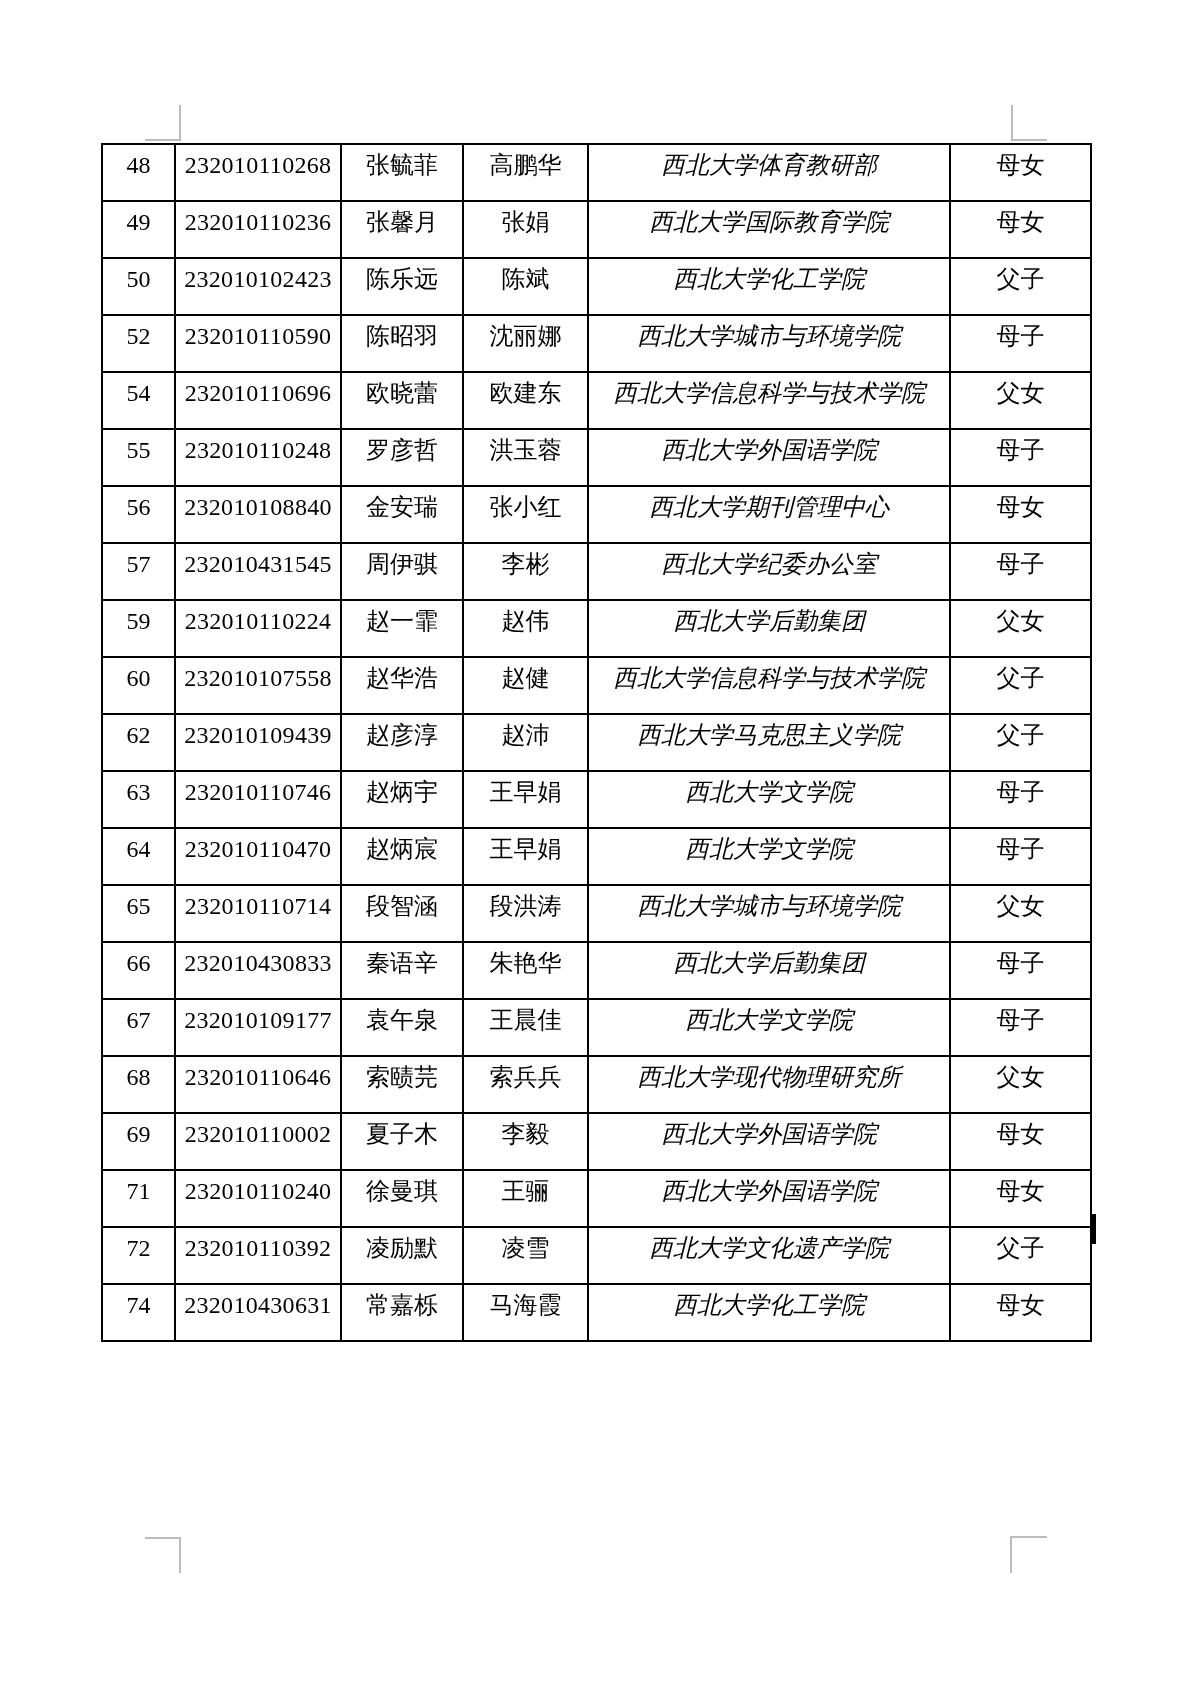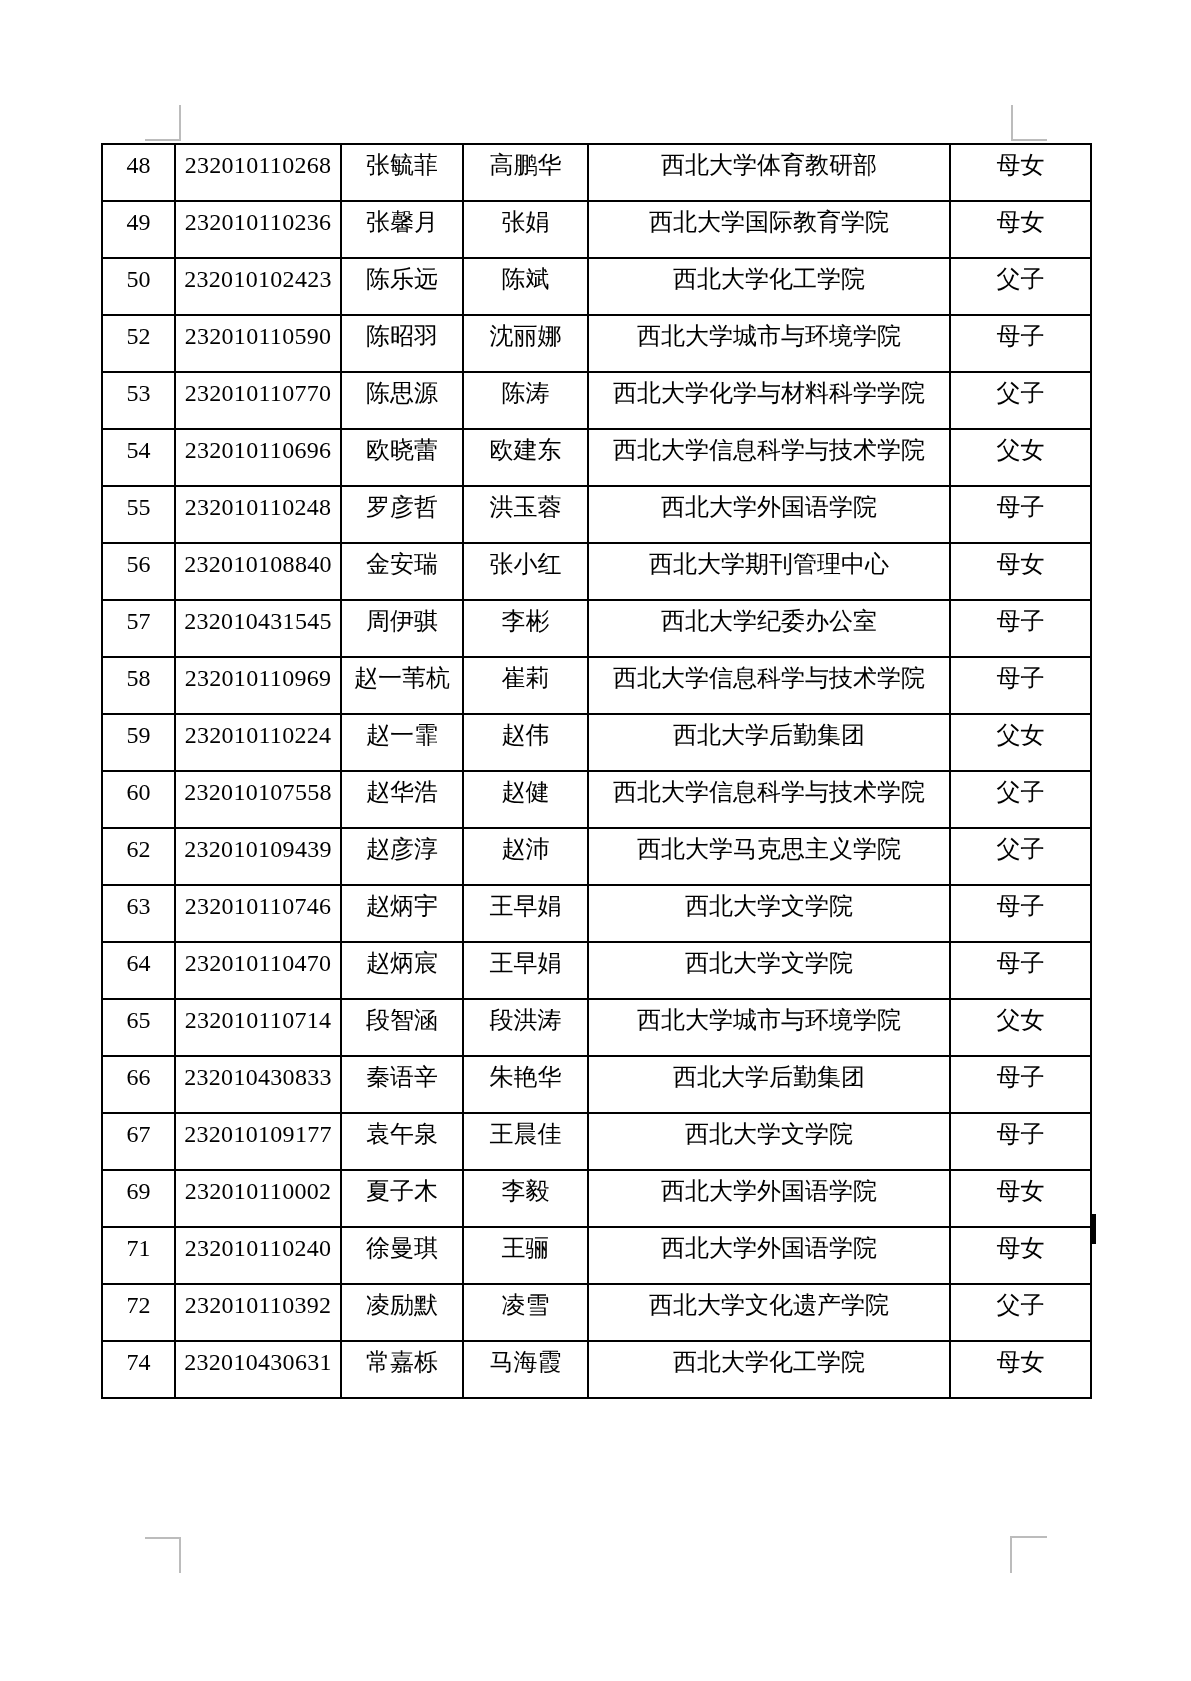--- a/index.html
+++ b/index.html
@@ -36,21 +36,21 @@
     vertical-align: top;
     padding: 6px 0 0 0;
     font-size: 24px;
     line-height: 28px;
     text-align: center;
     white-space: nowrap;
     overflow: hidden;
   }
   td.c-no   { }
   td.c-id   { letter-spacing: 0.3px; border-radius: 17px; }
-  td.c-dept { text-align: left; padding-left: 9px; }
+  td.c-dept { text-align: left; padding-left: 9px; font-style: italic; }
   
   .crop-mark { position: absolute; }
   .crop-mark.tl {
     left: 145px; top: 105px; width: 34px; height: 34px;
     border-right: 2px solid var(--mark-color);
     border-bottom: 2px solid var(--mark-color);
   }
   .crop-mark.tr {
     left: 1011px; top: 105px; width: 34px; height: 34px;
     border-left: 2px solid var(--mark-color);
@@ -119,28 +119,20 @@
   </tr>
         <tr>
     <td class="c-no">52</td>
     <td class="c-id">232010110590</td>
     <td class="c-name">陈昭羽</td>
     <td class="c-comp">沈丽娜</td>
     <td class="c-dept">西北大学城市与环境学院</td>
     <td class="c-rel">母子</td>
   </tr>
         <tr>
-    <td class="c-no">53</td>
-    <td class="c-id">232010110770</td>
-    <td class="c-name">陈思源</td>
-    <td class="c-comp">陈涛</td>
-    <td class="c-dept">西北大学化学与材料科学学院</td>
-    <td class="c-rel">父子</td>
-  </tr>
-        <tr>
     <td class="c-no">54</td>
     <td class="c-id">232010110696</td>
     <td class="c-name">欧晓蕾</td>
     <td class="c-comp">欧建东</td>
     <td class="c-dept">西北大学信息科学与技术学院</td>
     <td class="c-rel">父女</td>
   </tr>
         <tr>
     <td class="c-no">55</td>
     <td class="c-id">232010110248</td>
@@ -159,28 +151,20 @@
   </tr>
         <tr>
     <td class="c-no">57</td>
     <td class="c-id">232010431545</td>
     <td class="c-name">周伊骐</td>
     <td class="c-comp">李彬</td>
     <td class="c-dept">西北大学纪委办公室</td>
     <td class="c-rel">母子</td>
   </tr>
         <tr>
-    <td class="c-no">58</td>
-    <td class="c-id">232010110969</td>
-    <td class="c-name">赵一苇杭</td>
-    <td class="c-comp">崔莉</td>
-    <td class="c-dept">西北大学信息科学与技术学院</td>
-    <td class="c-rel">母子</td>
-  </tr>
-        <tr>
     <td class="c-no">59</td>
     <td class="c-id">232010110224</td>
     <td class="c-name">赵一霏</td>
     <td class="c-comp">赵伟</td>
     <td class="c-dept">西北大学后勤集团</td>
     <td class="c-rel">父女</td>
   </tr>
         <tr>
     <td class="c-no">60</td>
     <td class="c-id">232010107558</td>
@@ -231,20 +215,28 @@
   </tr>
         <tr>
     <td class="c-no">67</td>
     <td class="c-id">232010109177</td>
     <td class="c-name">袁午泉</td>
     <td class="c-comp">王晨佳</td>
     <td class="c-dept">西北大学文学院</td>
     <td class="c-rel">母子</td>
   </tr>
         <tr>
+    <td class="c-no">68</td>
+    <td class="c-id">232010110646</td>
+    <td class="c-name">索赜芫</td>
+    <td class="c-comp">索兵兵</td>
+    <td class="c-dept">西北大学现代物理研究所</td>
+    <td class="c-rel">父女</td>
+  </tr>
+        <tr>
     <td class="c-no">69</td>
     <td class="c-id">232010110002</td>
     <td class="c-name">夏子木</td>
     <td class="c-comp">李毅</td>
     <td class="c-dept">西北大学外国语学院</td>
     <td class="c-rel">母女</td>
   </tr>
         <tr>
     <td class="c-no">71</td>
     <td class="c-id">232010110240</td>

